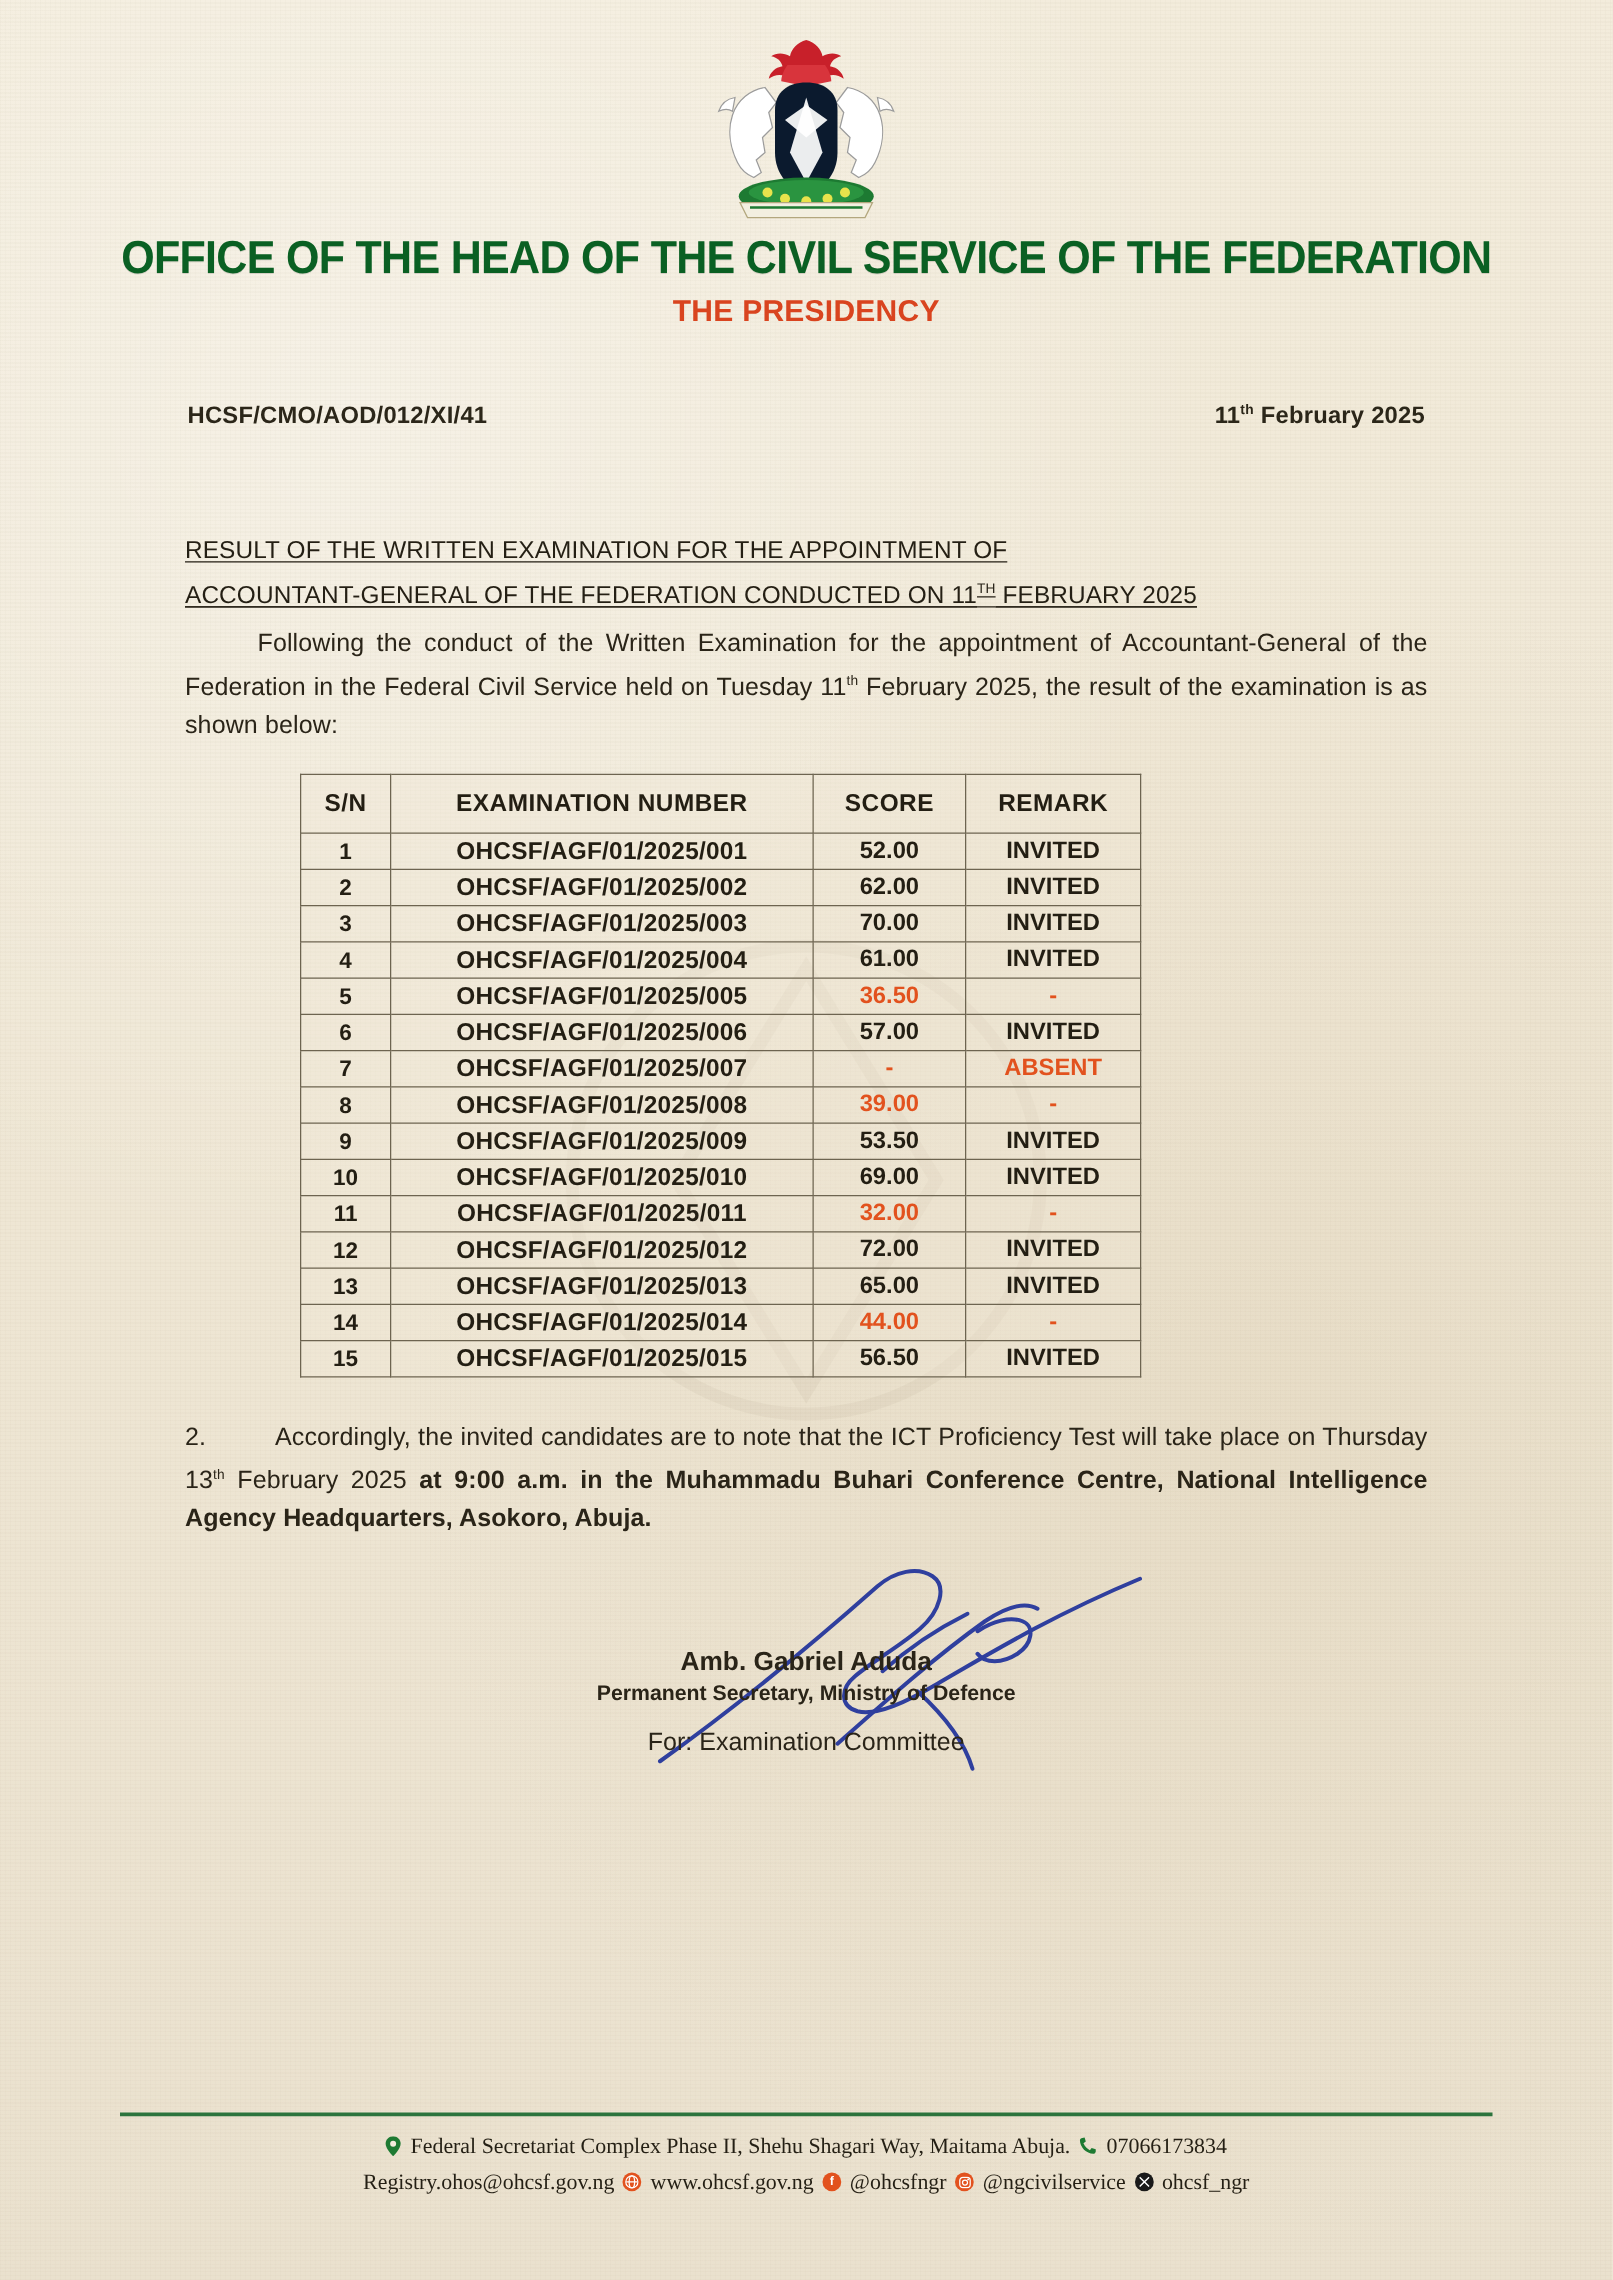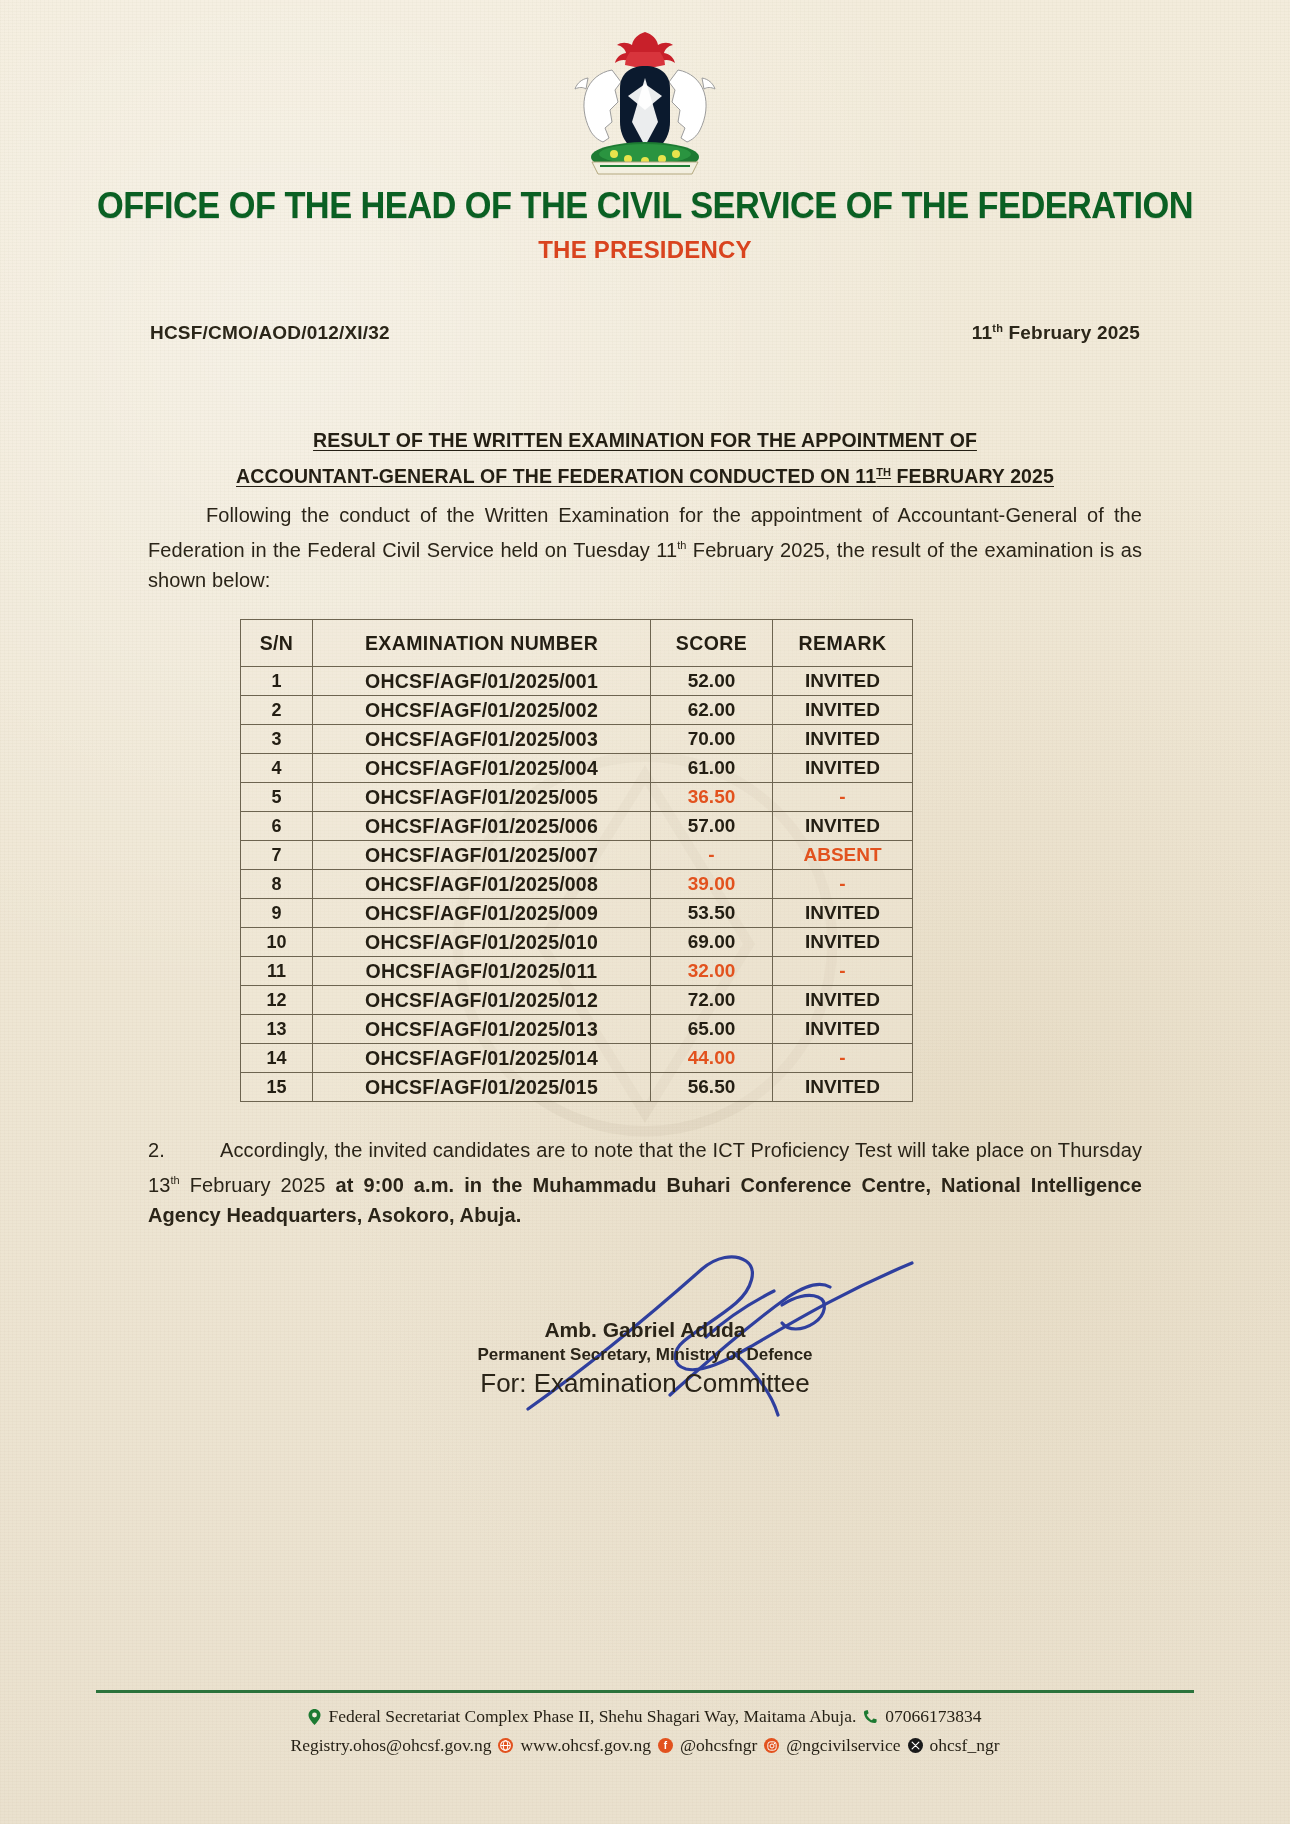--- a/index.html
+++ b/index.html
@@ -50,21 +50,21 @@
   .refrow{
     position:absolute;left:150px;right:150px;top:322px;
     display:flex;justify-content:space-between;align-items:baseline;
     font-size:19px;font-weight:bold;color:#2b2619;letter-spacing:.2px;
   }
   .sup{font-size:11px;vertical-align:super;}
 
   
   .doc-title{
     position:absolute;left:148px;right:148px;top:425px;
-    text-align:center;font-size:19.5px;font-weight:bold;color:#241f14;
+    text-align:left;font-size:19.5px;font-weight:normal;color:#241f14;
     line-height:31px;letter-spacing:.1px;
   }
   .doc-title span{ text-decoration:underline; text-underline-offset:3px;}
 
   
   .para{
     position:absolute;color:#2a2418;font-size:20px;line-height:30px;
     text-align:justify;text-justify:inter-word;
     letter-spacing:.1px;
   }
@@ -95,21 +95,21 @@
   td.exam{font-size:19.5px;letter-spacing:.2px;}
   .low{color:#e2521e;}
 
   
   .sig-svg{position:absolute;left:520px;top:1245px;width:400px;height:180px;pointer-events:none;}
   .sig-block{
     position:absolute;left:0;right:0;top:1318px;text-align:center;color:#2a2418;
   }
   .sig-name{font-size:21px;font-weight:bold;}
   .sig-role{font-size:17px;font-weight:bold;margin-top:3px;}
-  .sig-for{font-size:26px;margin-top:3px;}
+  .sig-for{font-size:20px;margin-top:18px;}
 
   
   .foot-rule{
     position:absolute;left:96px;right:96px;top:1690px;height:3px;
     background:linear-gradient(90deg,#0a6023,#0a6023);
     opacity:.85;
   }
   .footer{
     position:absolute;left:96px;right:96px;top:1702px;text-align:center;
     font-family:"Liberation Serif", serif;
@@ -166,21 +166,21 @@
 
       <path d="M40 136 L146 136 L140 148 L46 148 Z" fill="#f3efe0" stroke="#b3a77e"></path>
       <path d="M48 140 L138 140" stroke="#1d7a32" stroke-width="2"></path>
     </svg>
   </div>
 
   <div class="org-title" style="color: rgb(10, 96, 35);">OFFICE OF THE HEAD OF THE CIVIL SERVICE OF THE FEDERATION</div>
   <div class="presidency" style="color: rgb(217, 68, 31);">THE PRESIDENCY</div>
 
   <div class="refrow">
-    <div>HCSF/CMO/AOD/012/XI/32</div>
+    <div>HCSF/CMO/AOD/012/XI/41</div>
     <div><span>11</span><span class="sup">th</span><span> February 2025</span></div>
   </div>
 
   <div class="doc-title">
     <span>RESULT OF THE WRITTEN EXAMINATION FOR THE APPOINTMENT OF</span><br>
     <span><span>ACCOUNTANT-GENERAL OF THE FEDERATION CONDUCTED ON 11</span><span class="sup">TH</span><span> FEBRUARY 2025</span></span>
   </div>
 
   <div class="para" id="para1"><span>Following the conduct of the Written Examination for the appointment of Accountant-General of the Federation in the Federal Civil Service held on Tuesday 11</span><span class="sup">th</span><span> February 2025, the result of the examination is as shown below:</span></div>
 

